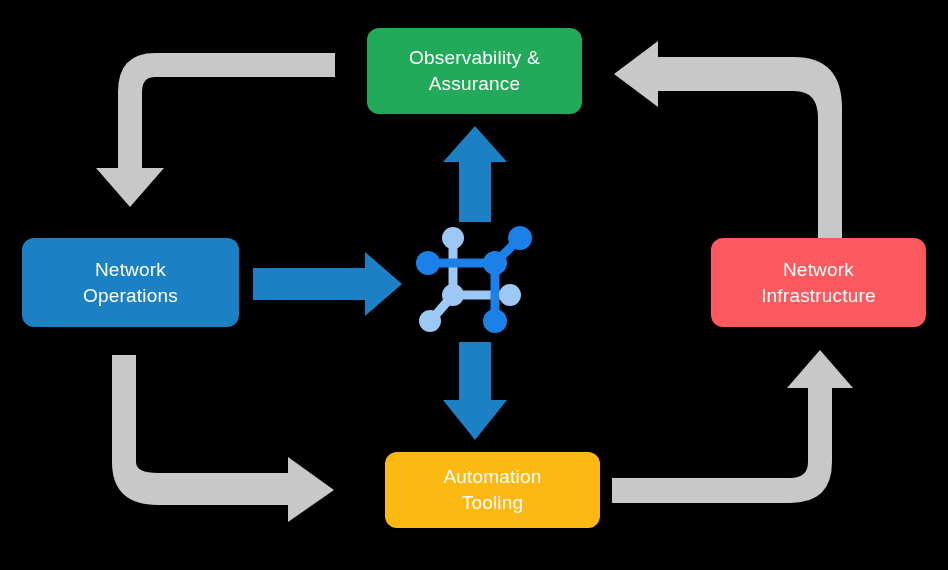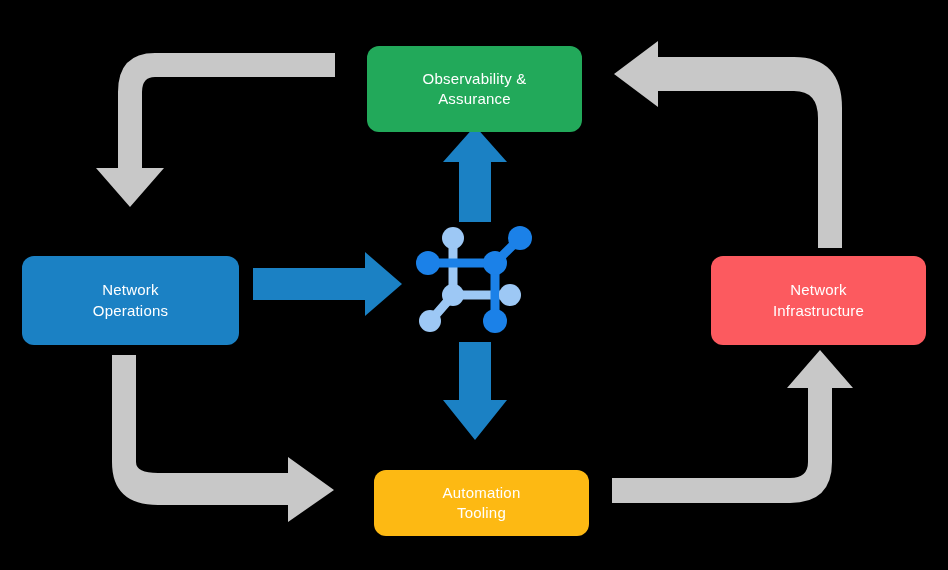--- a/index.html
+++ b/index.html
@@ -20,28 +20,27 @@
     background: #000000;
   }
   .node-box {
     position: absolute;
     display: flex;
     align-items: center;
     justify-content: center;
     text-align: center;
     border-radius: 12px;
     color: #ffffff;
-    font-size: 15px;
+    font-size: 19px;
     line-height: 1.35;
     font-weight: 400;
     letter-spacing: 0.2px;
     box-sizing: border-box;
     padding: 4px 10px;
     white-space: pre-line;
-    margin-top: 18px;
   }
   #box-observability {
     left: 367px;
     top: 28px;
     width: 215px;
     height: 86px;
     background: #22a95a;
   }
   #box-operations {
     left: 22px;
@@ -51,24 +50,24 @@
     background: #1b81c4;
   }
   #box-infrastructure {
     left: 711px;
     top: 238px;
     width: 215px;
     height: 89px;
     background: #fc5a5f;
   }
   #box-automation {
-    left: 374px;
+    left: 385px;
     top: 452px;
     width: 215px;
-    height: 66px;
+    height: 76px;
     background: #fdb913;
   }
   .svg-layer {
     position: absolute;
     left: 0;
     top: 0;
     width: 948px;
     height: 570px;
     pointer-events: none;
   }

